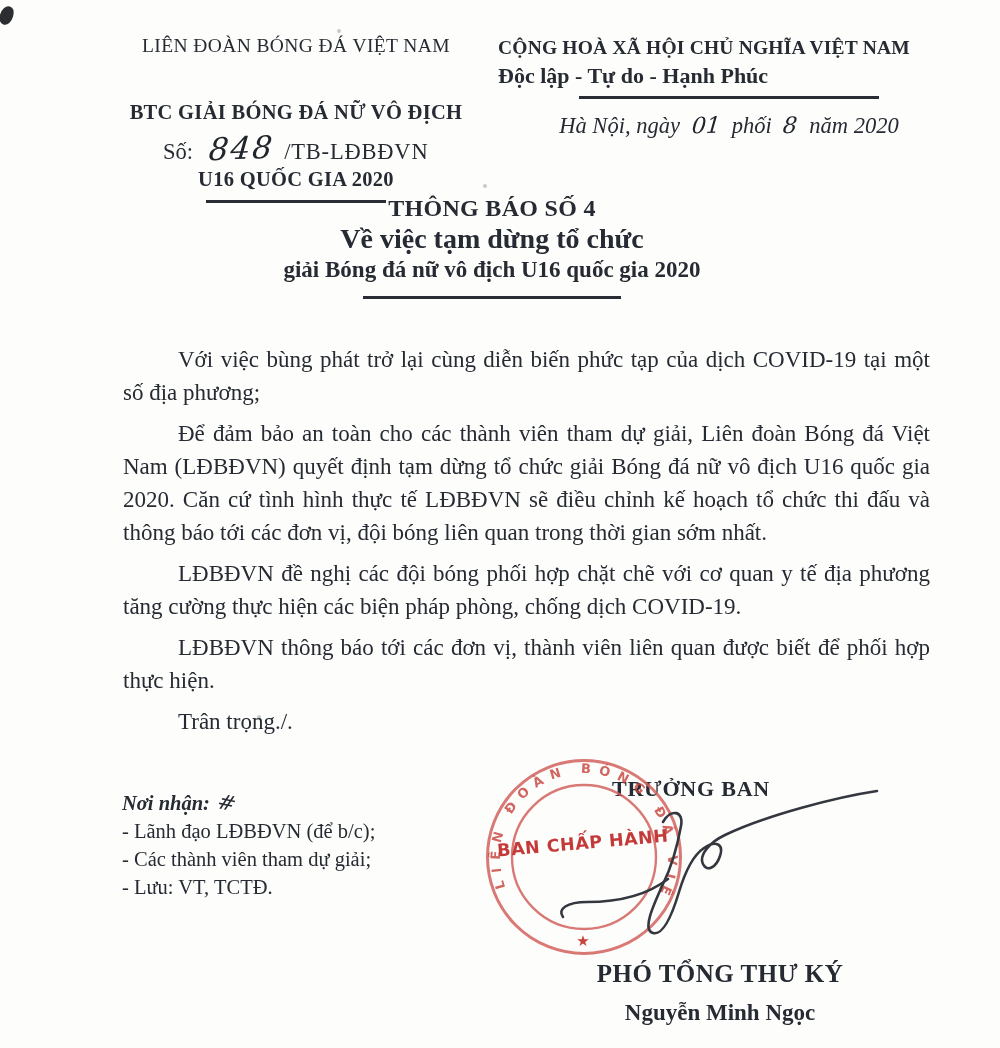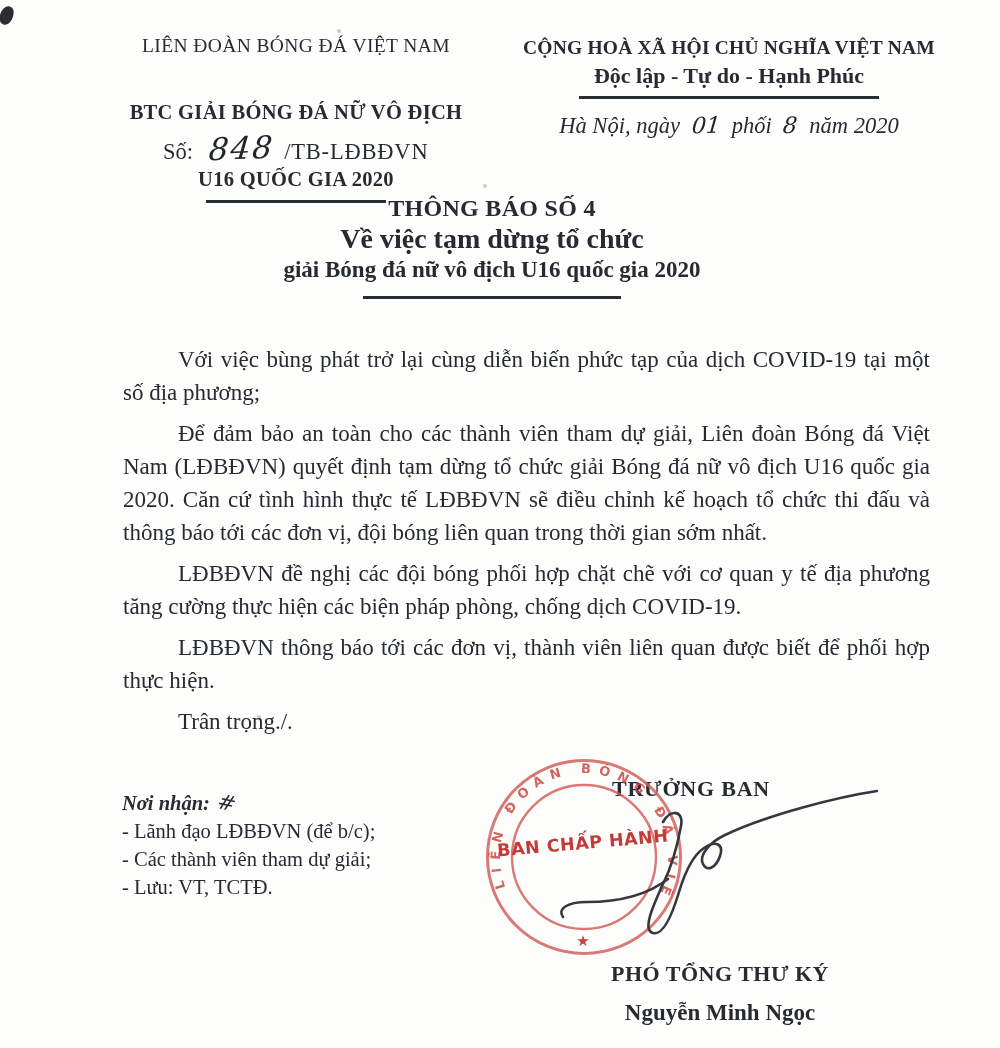--- a/index.html
+++ b/index.html
@@ -14,21 +14,21 @@
   
   .corner-blob{position:absolute;left:0;top:6px;width:13px;height:19px;background:#2b2d30;
     border-radius:60% 40% 55% 45%;transform:rotate(14deg);}
   .speck{position:absolute;width:4px;height:4px;border-radius:50%;background:#9aa0a6;opacity:.55;}
   
   .hdr-left{position:absolute;left:100px;top:33px;width:392px;text-align:center;}
   .hdr-left .l1{font-size:19.5px;line-height:26px;letter-spacing:.4px;}
   .hdr-left .l2,.hdr-left .l3{font-size:20.5px;line-height:27px;font-weight:bold;letter-spacing:.3px;margin-top:40px;}
   .rule{background:#2a2d33;margin:0 auto;}
   .rule-left{width:180px;height:3px;margin-top:7px;}
-  .hdr-right{position:absolute;left:498px;top:35px;width:462px;text-align:center;}
+  .hdr-right{position:absolute;left:498px;top:35px;width:462px;text-align:left;}
   .hdr-right .r1{font-size:19.5px;line-height:26px;font-weight:bold;letter-spacing:.2px;}
   .hdr-right .r2{font-size:22px;line-height:29px;font-weight:bold;}
   .rule-right{width:300px;height:3px;margin-top:6px;}
   .date-line{position:absolute;left:498px;top:112px;width:462px;text-align:center;
     font-style:italic;font-size:22.5px;}
   .date-line .hand{margin:0 6px;}
   .hand{
     font-family:"DejaVu Serif", serif;font-style:italic;
     display:inline-block;transform:skewX(-7deg) rotate(-2deg);
     color:#20242b;
@@ -52,21 +52,21 @@
   .recipients .rec-label{font-size:20.5px;font-weight:bold;font-style:italic;line-height:28px;}
   .recipients .rec-mark{font-family:"DejaVu Serif",serif;font-weight:normal;font-size:21px;
     display:inline-block;transform:rotate(12deg) skewX(-8deg);margin-left:8px;}
   .recipients .rec-item{font-size:20.5px;line-height:28px;}
   
   .truong-ban{position:absolute;left:580px;top:776px;width:222px;text-align:center;
     font-size:22px;font-weight:bold;letter-spacing:.8px;}
   .stamp-svg{position:absolute;left:483px;top:756px;}
   .sig-svg{position:absolute;left:545px;top:780px;}
   .pho-block{position:absolute;left:545px;top:959px;width:350px;text-align:center;}
-  .pho-block .pho{font-size:22px;font-weight:bold;letter-spacing:.5px;line-height:30px;}
+  .pho-block .pho{font-size:25px;font-weight:bold;letter-spacing:.5px;line-height:30px;}
   .pho-block .signer{font-size:23px;font-weight:bold;line-height:32px;margin-top:8px;}
   .stamp-center-text{font-family:"DejaVu Sans",sans-serif;font-weight:bold;}
   .stamp-ring-text{font-family:"DejaVu Sans",sans-serif;font-weight:bold;letter-spacing:7.5px;}
 </style>
 </head>
 <body>
 
 <div class="doc">
 
   <div class="corner-blob"></div>

